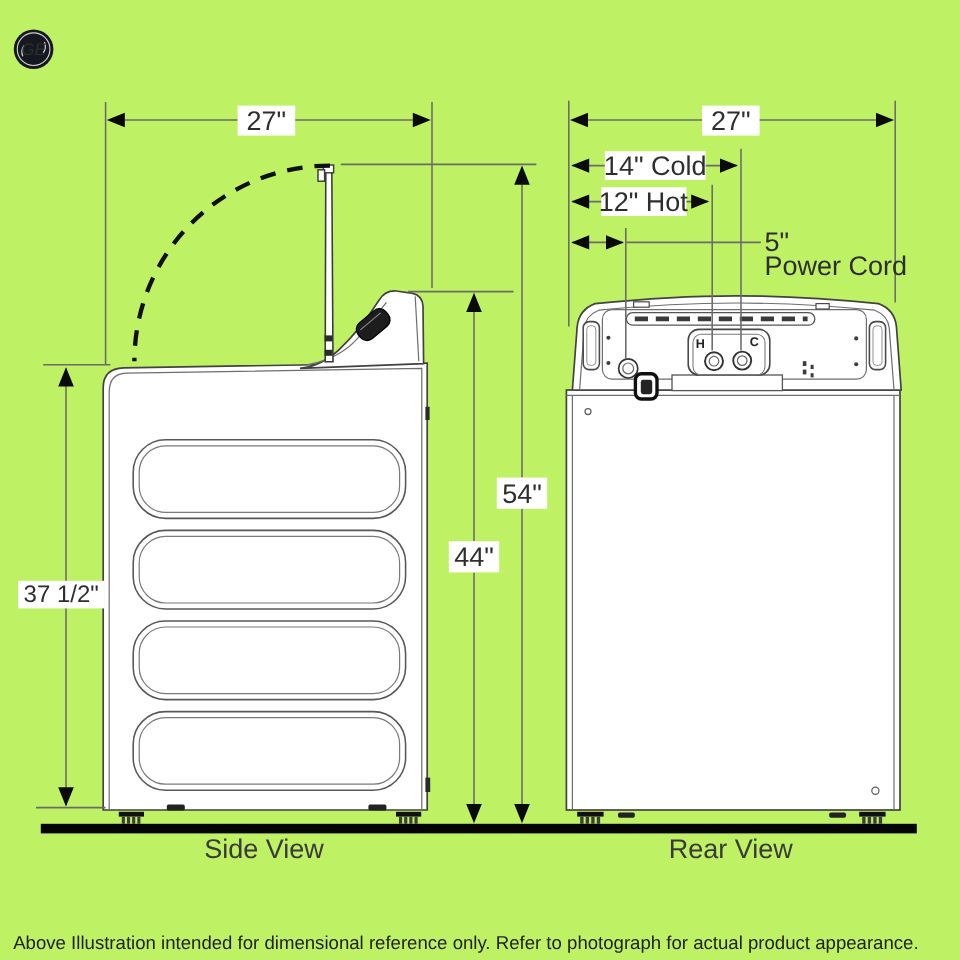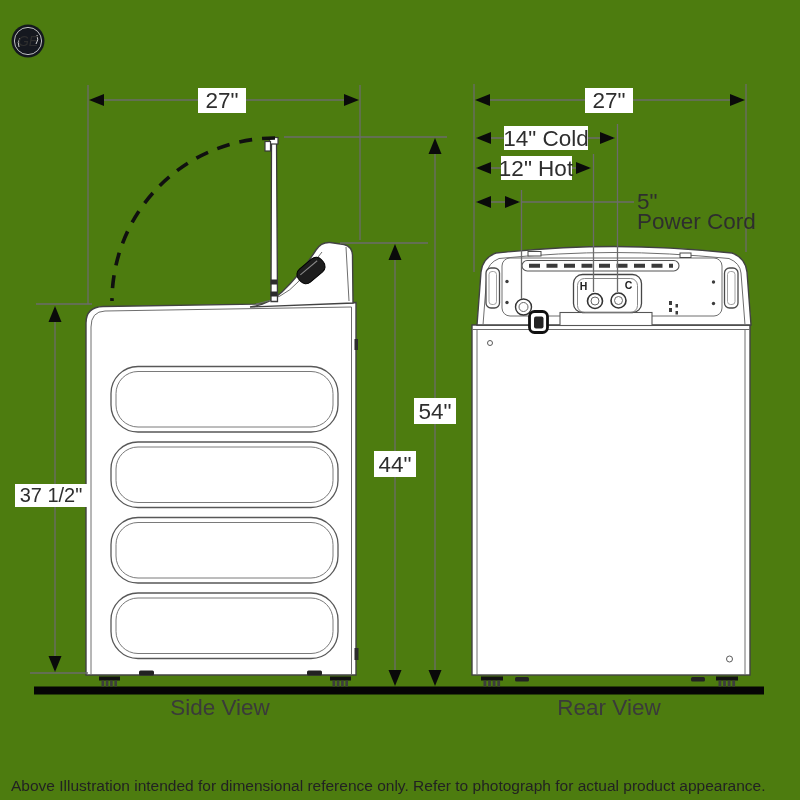--- a/index.html
+++ b/index.html
@@ -1,16 +1,16 @@
 <!DOCTYPE html>
 <html><head>
 <meta charset="utf-8">
 <style>
   html,body{margin:0;padding:0;background:#ffffff;}
-  .page{width:800px;height:800px;position:relative;background:#4d7c0f;overflow:hidden;
+  .page{width:800px;height:800px;position:relative;background:#bef264;overflow:hidden;
         font-family:"Liberation Sans", sans-serif;}
   svg{display:block;}
   text{font-family:"Liberation Sans", sans-serif;fill:#2e2e2e;}
   .dim-text{font-size:22.5px;}
   .dim-text-sm{font-size:20px;}
   .view-label{font-size:22.5px;fill:#3a3a3a;}
   .hc-label{font-size:10.5px;font-weight:bold;fill:#222;}
   .caption{font-size:15.5px;fill:#222;}
   .outline{stroke:#424242;stroke-width:1.4;fill:#ffffff;}
   .inner{stroke:#6e6e6e;stroke-width:1;fill:none;}

